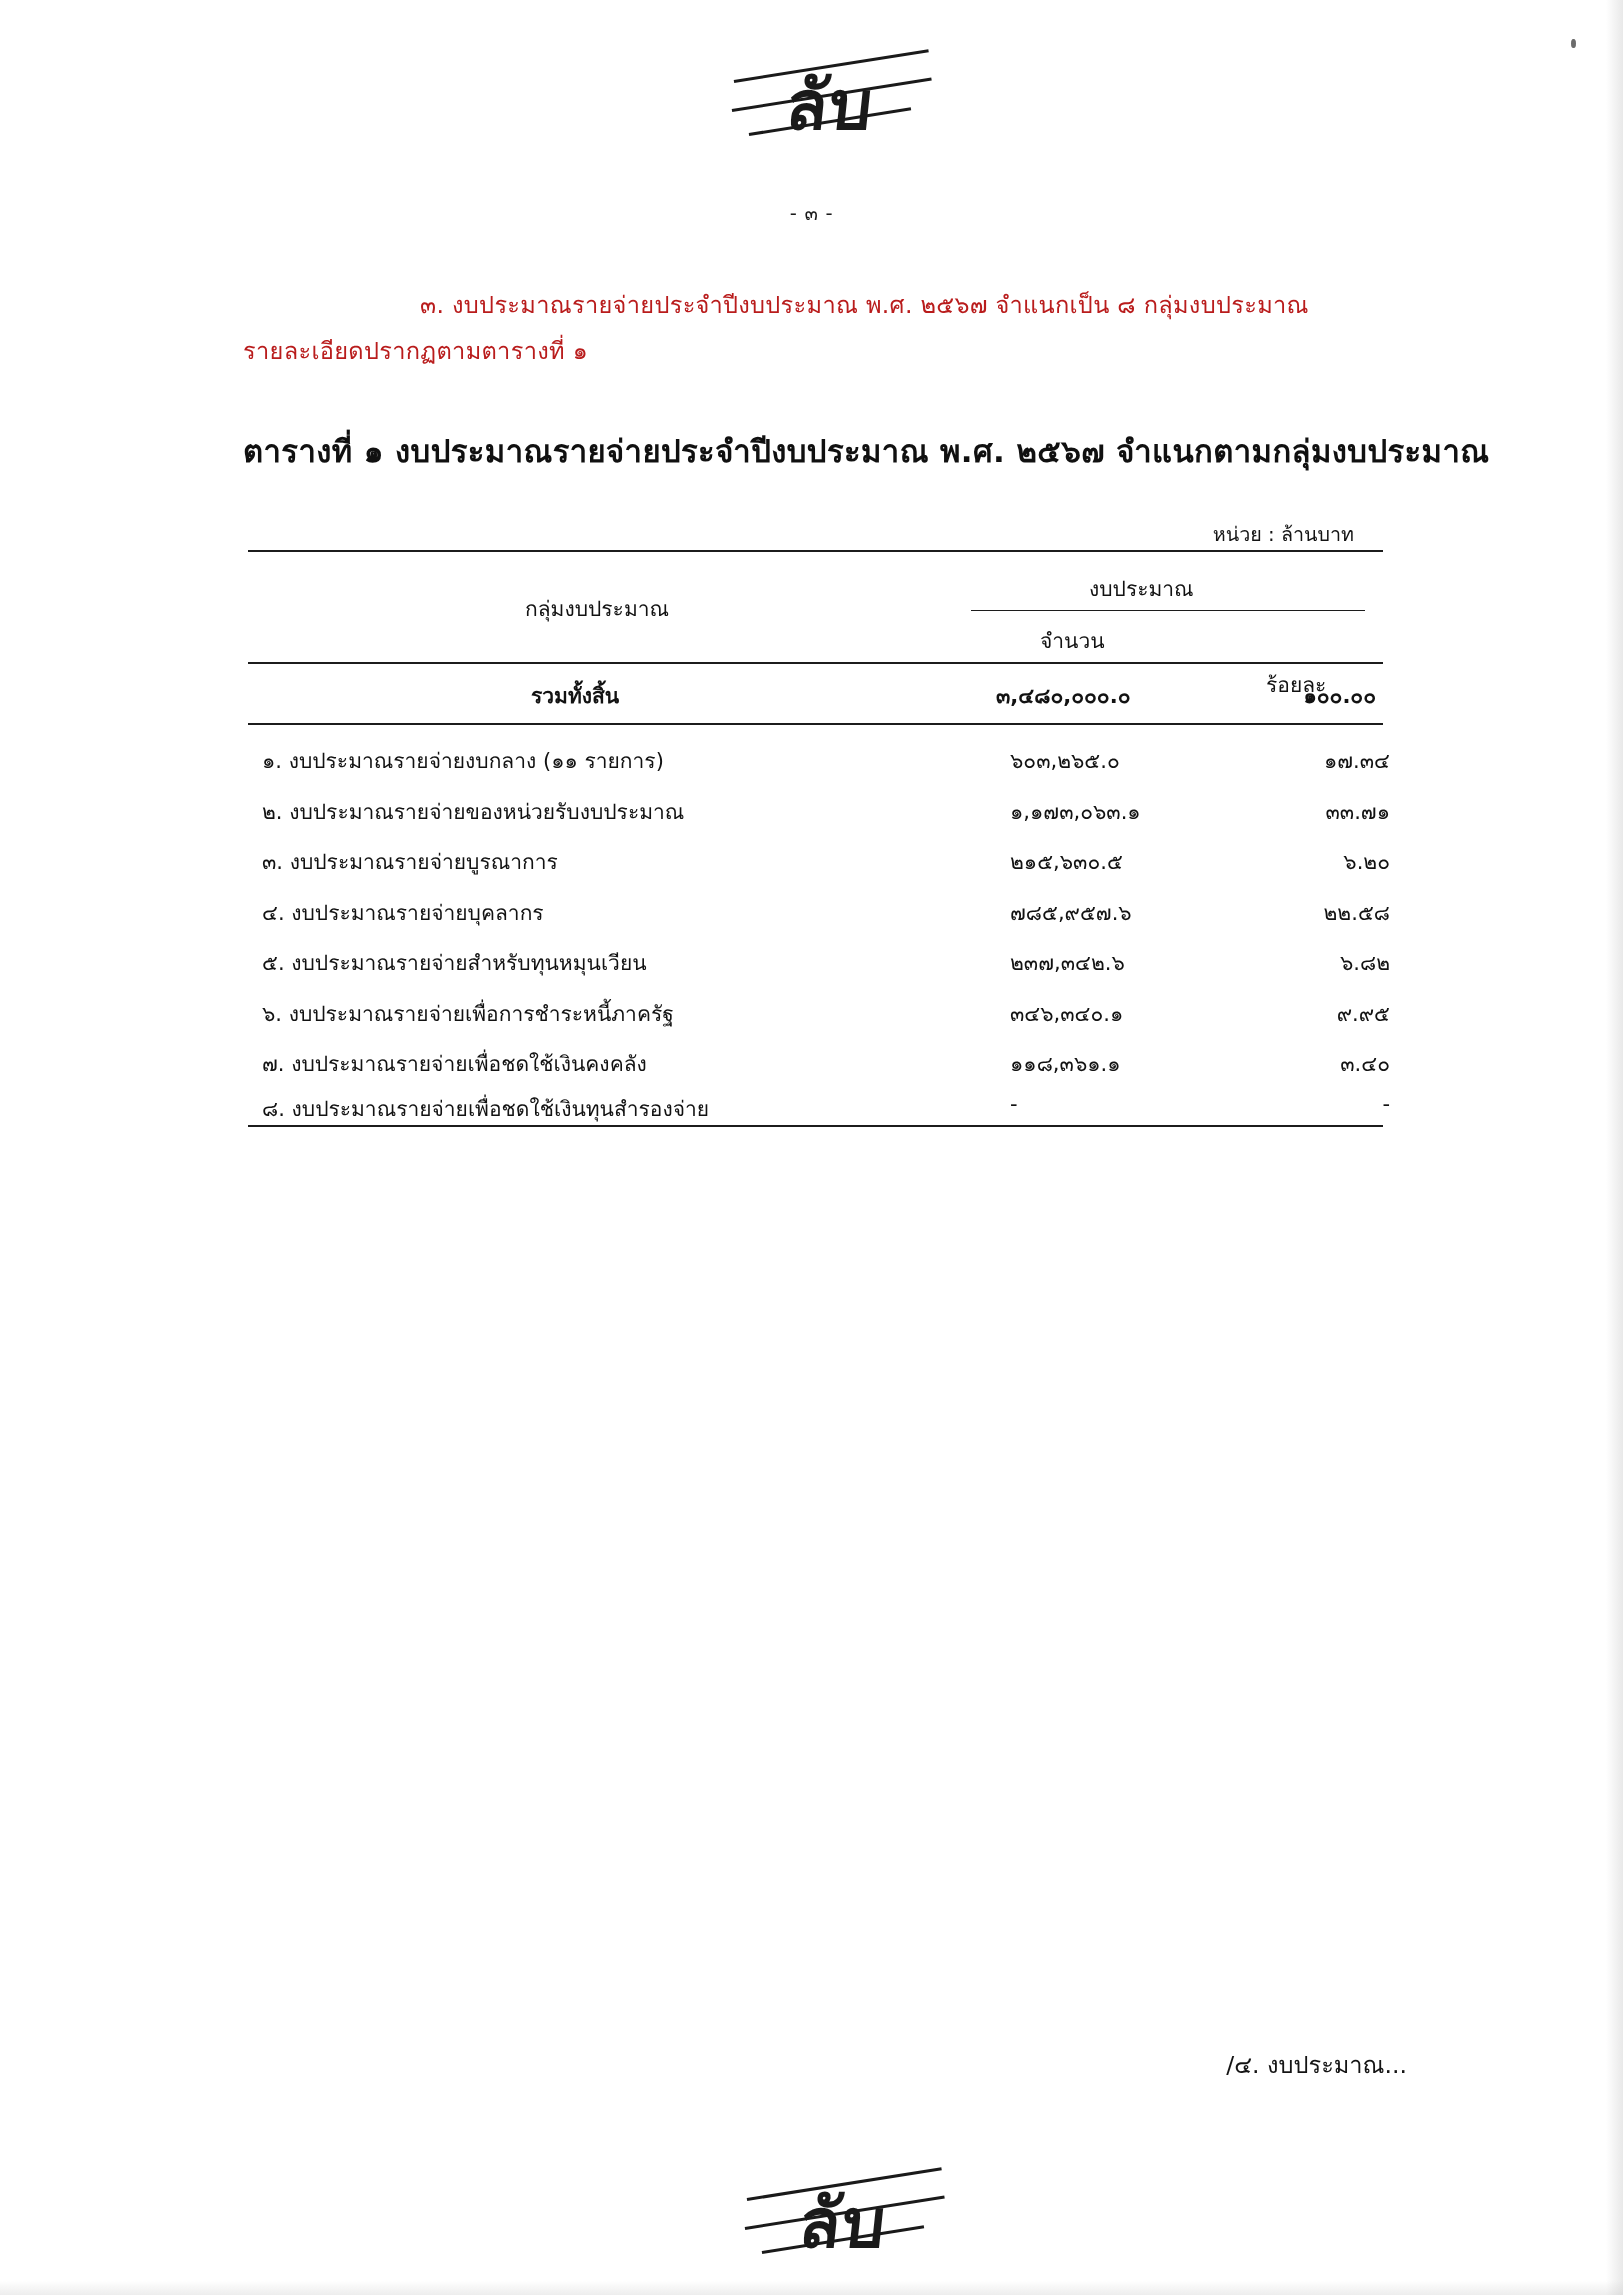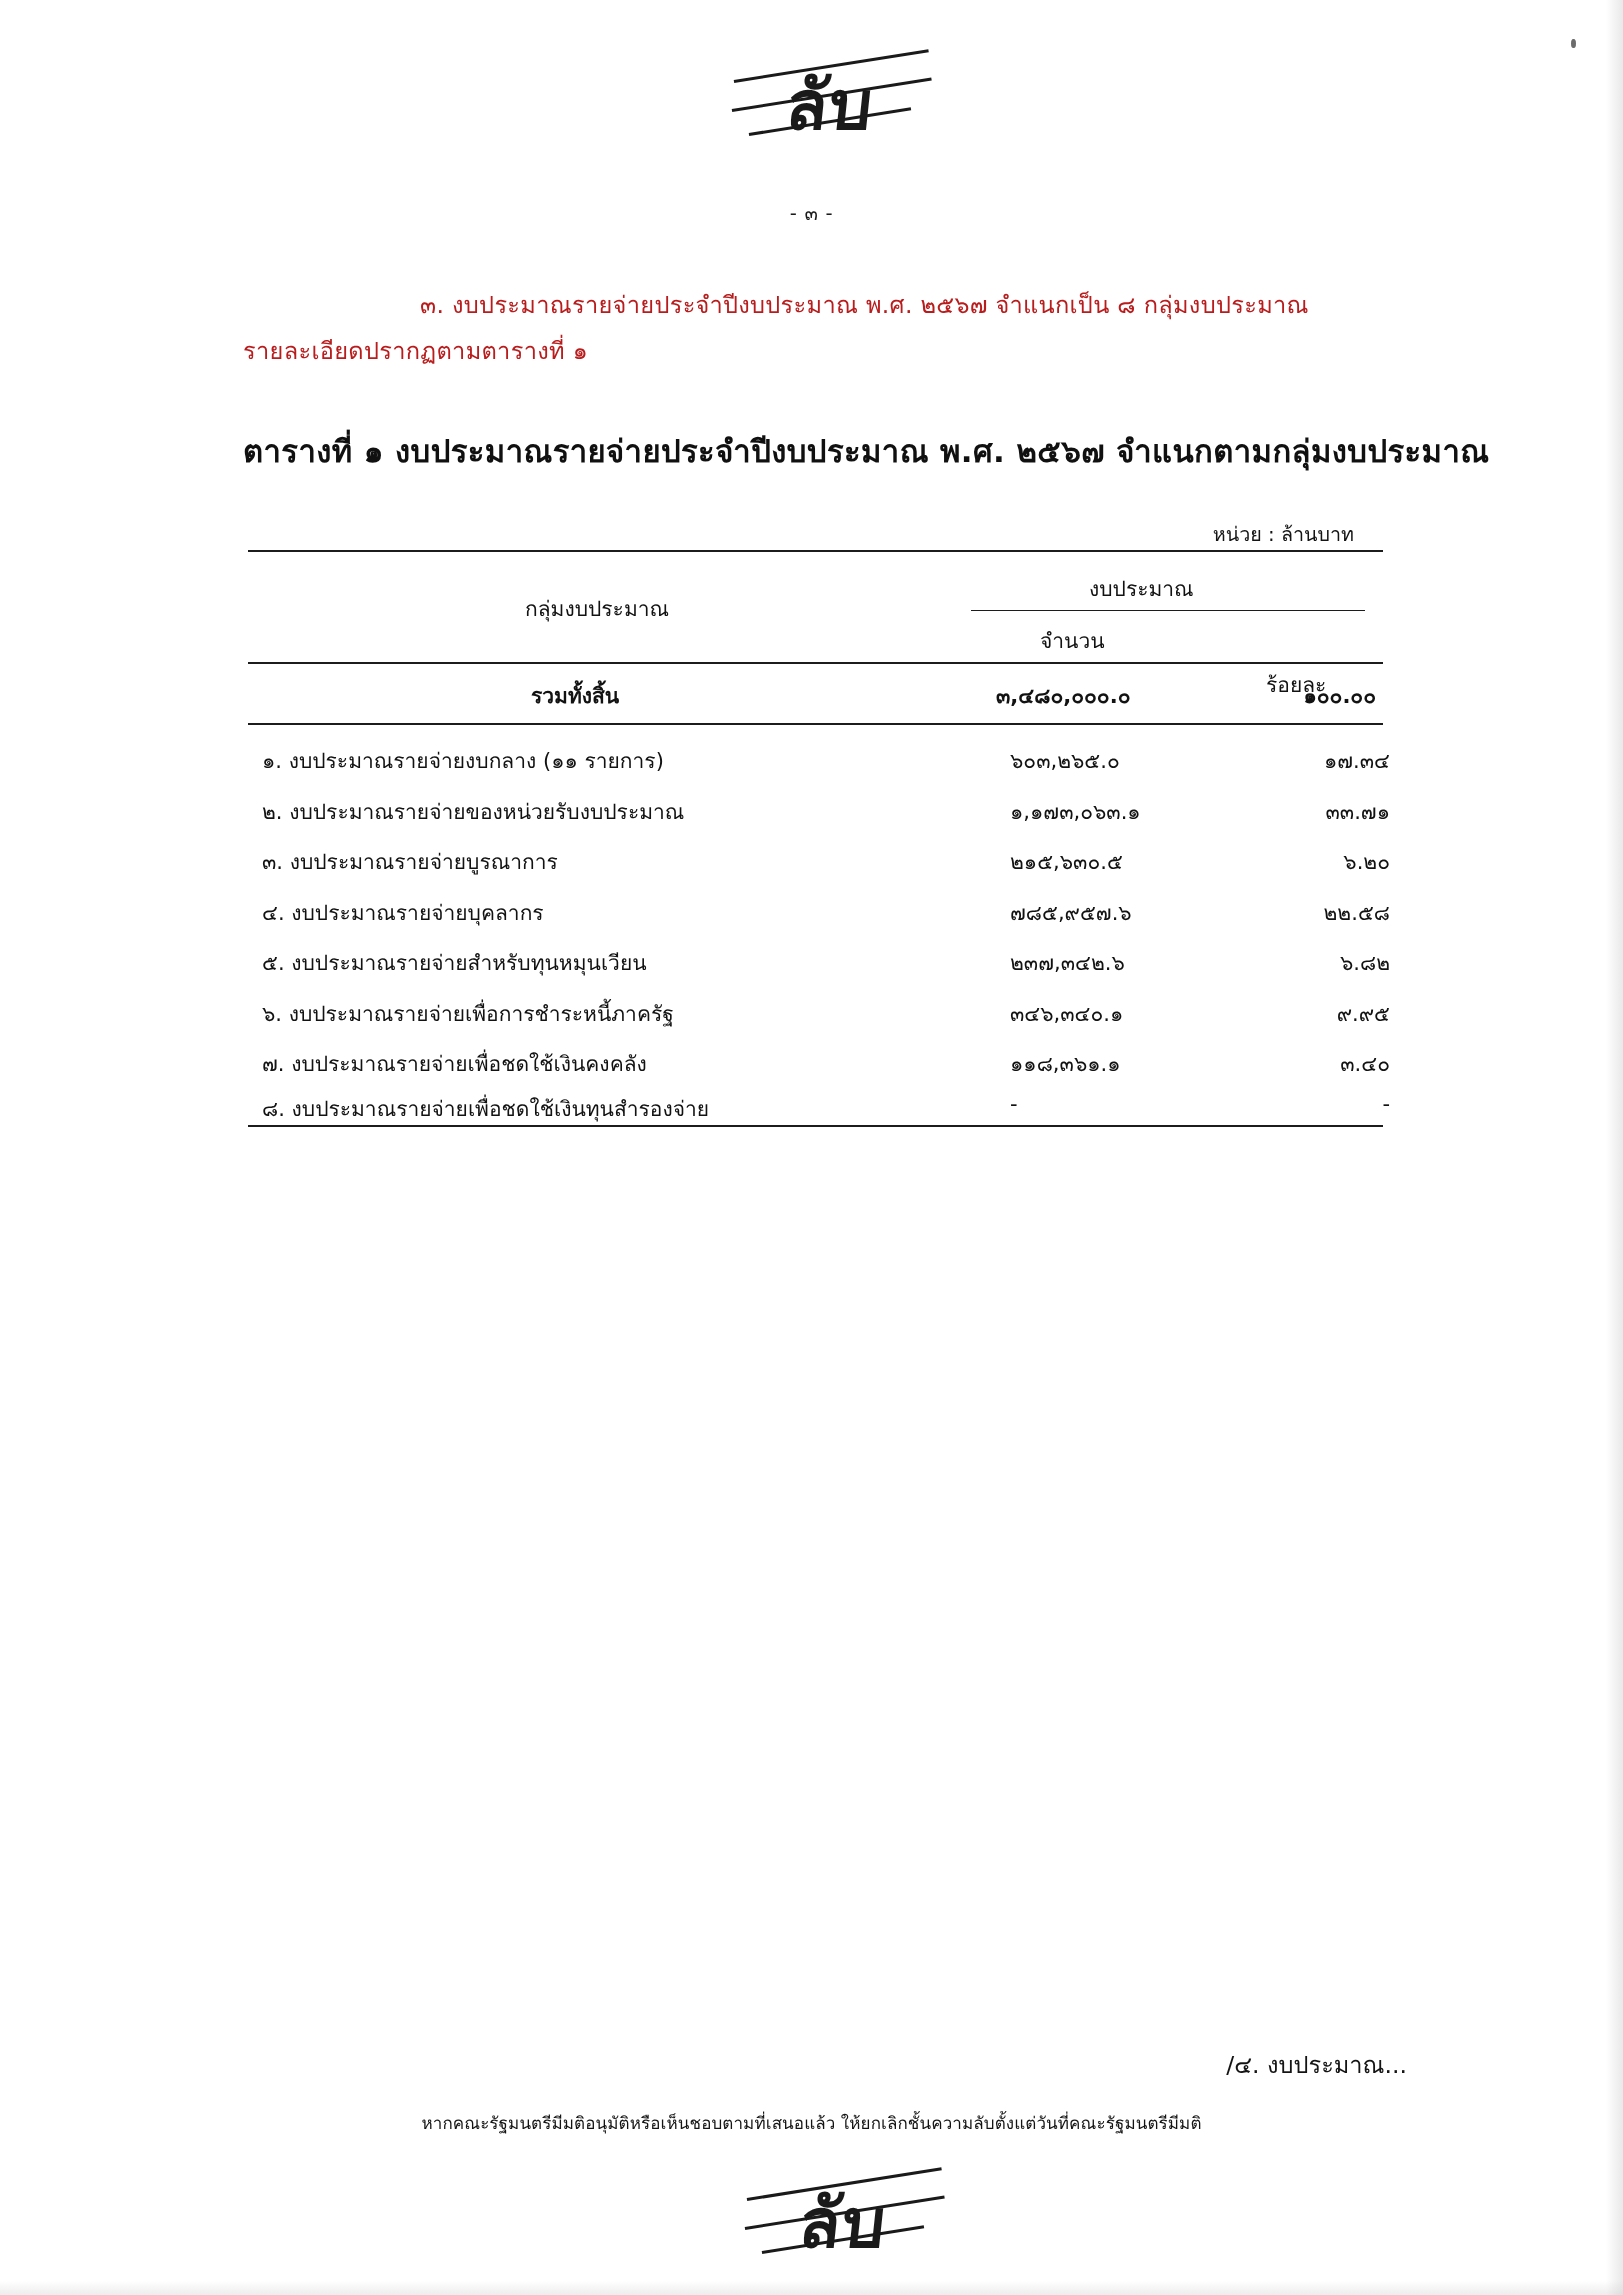--- a/index.html
+++ b/index.html
@@ -241,21 +241,20 @@
     <span class="amt">๑๑๘,๓๖๑.๑</span>
     <span class="pct">๓.๔๐</span>
   </div>
   <div class="rowline" style="left:262px; top:1092px;">
     <span class="lbl">๘.  งบประมาณรายจ่ายเพื่อชดใช้เงินทุนสำรองจ่าย</span>
     <span class="amt">-</span>
     <span class="pct">-</span>
   </div>
 
   <div class="footer-next">/๔.  งบประมาณ...</div>
-  <div class="footer-note">หากคณะรัฐมนตรีมีมติอนุมัติหรือเห็นชอบตามที่เสนอแล้ว ให้ยกเลิกชั้นความลับตั้งแต่วันที่คณะรัฐมนตรีมีมติ</div>
 
   <div class="stamp stamp-bottom">
     <div class="glyph">ลับ</div>
     <div class="bar b1"></div>
     <div class="bar b2"></div>
     <div class="bar b3"></div>
   </div>
 
   <div class="speck" style="left:1571px; top:39px; width:4.6px; height:9.2px;"></div>
   <div class="scan-edge-right"></div>

